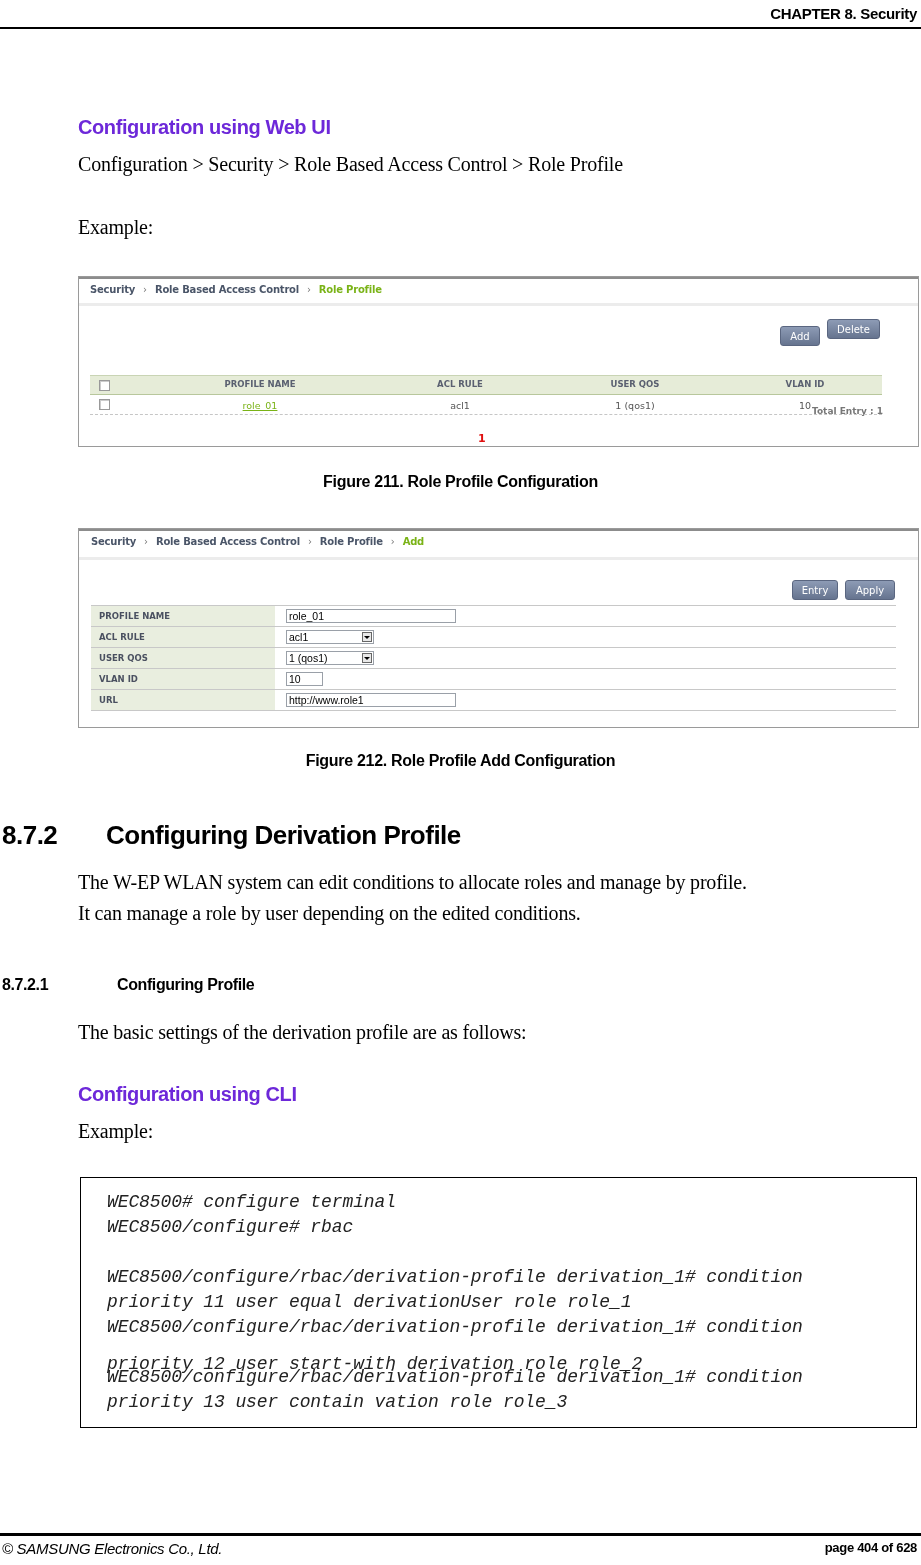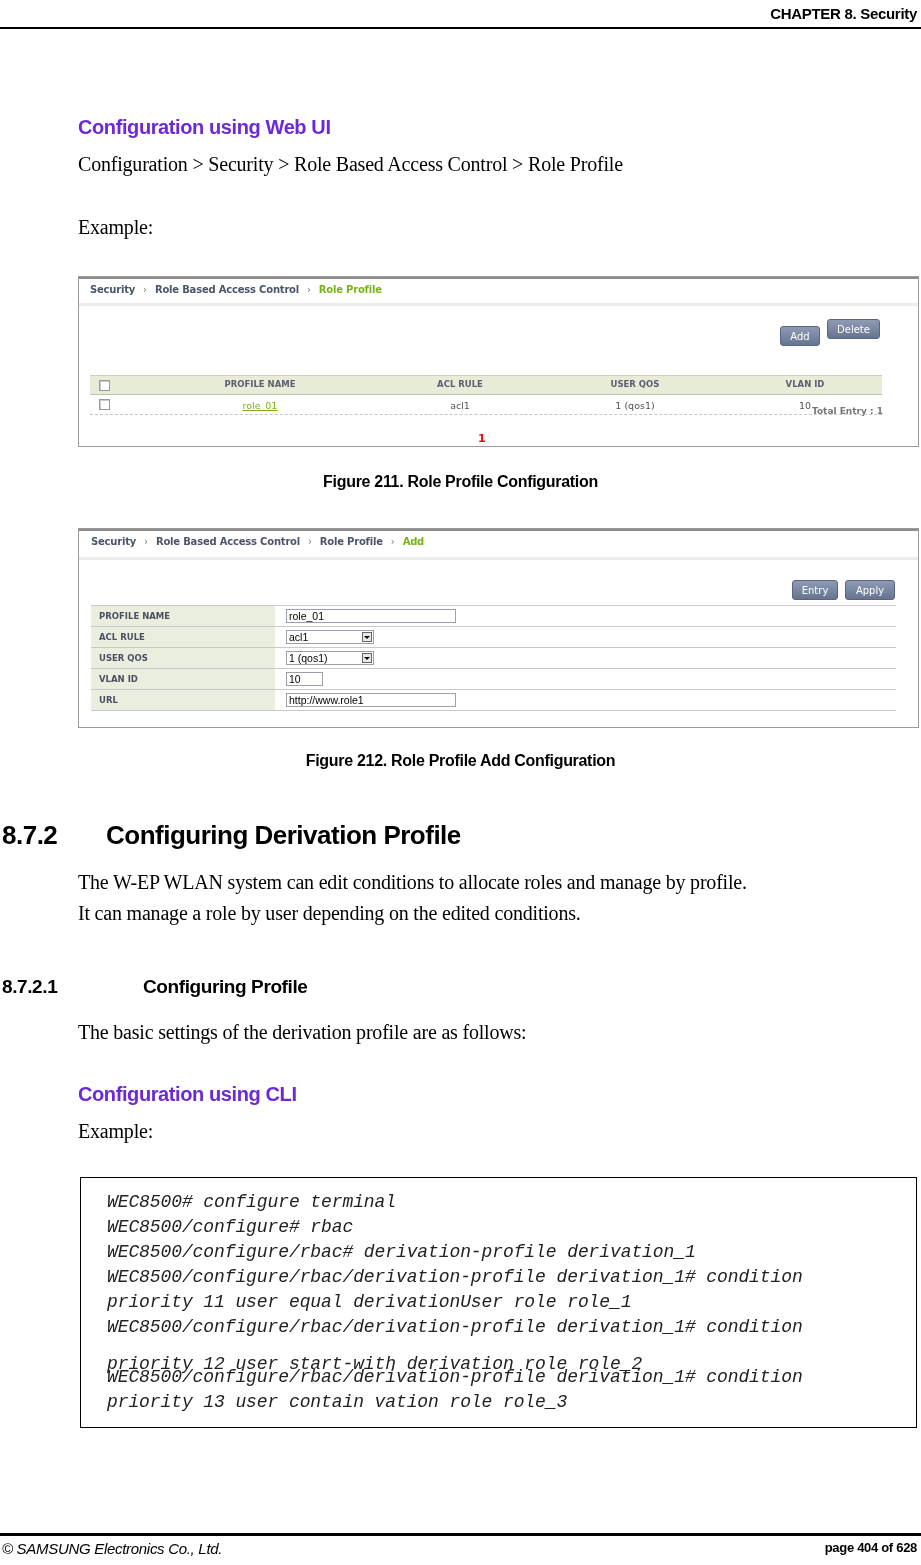--- a/index.html
+++ b/index.html
@@ -4,21 +4,21 @@
 <style>
   html, body { margin:0; padding:0; background:#fff; }
   body { width:921px; height:1565px; position:relative; overflow:hidden; font-family:"Liberation Serif", serif; color:#000; }
   .abs { position:absolute; }
   .hdr-title { right:4px; top:5px; font-family:"Liberation Sans", sans-serif; font-weight:bold; font-size:15px; letter-spacing:-0.3px; }
   .hdr-rule { left:0; top:27px; width:921px; height:1.5px; background:#000; }
   .h-blue { font-family:"Liberation Sans", sans-serif; font-weight:bold; color:#6d28d9; font-size:20px; letter-spacing:-0.4px; }
   .body-text { font-family:"Liberation Serif", serif; font-size:20px; letter-spacing:-0.2px; }
   .caption { font-family:"Liberation Sans", sans-serif; font-weight:bold; font-size:16px; letter-spacing:-0.3px; width:921px; text-align:center; left:0; }
   .h2 { font-family:"Liberation Sans", sans-serif; font-weight:bold; font-size:26px; letter-spacing:-0.5px; }
-  .h3 { font-family:"Liberation Sans", sans-serif; font-weight:bold; font-size:19px; letter-spacing:-0.4px; }
+  .h3 { font-family:"Liberation Sans", sans-serif; font-weight:bold; font-size:16px; letter-spacing:-0.4px; }
 
   
   .shot { border:1px solid #9a9a9a; background:#fff; font-family:"DejaVu Sans", sans-serif; }
   .shot .topbar { position:absolute; left:0; top:0; right:0; height:2px; background:#8c8c8c; }
   .crumb { position:absolute; left:11px; top:7px; font-size:10px; font-weight:bold; color:#4a5568; letter-spacing:-0.2px; white-space:nowrap; }
   .crumb .sep { color:#777; margin:0 8px; font-weight:normal; }
   .crumb .cur { color:#7ab317; }
   .crumb-line { position:absolute; left:0; right:0; height:3px; background:#ececec; }
   .btn { position:absolute; height:20px; border:1px solid #5a6680; border-radius:3px; background:linear-gradient(#8d9bb5,#66748f); color:#fff; font-size:10px; line-height:20px; text-align:center; box-sizing:border-box; }
   .total { position:absolute; font-size:9px; font-weight:bold; color:#777; }
@@ -124,30 +124,29 @@
   </div>
 </div>
 <div class="abs caption" style="top:752px;">Figure 212. Role Profile Add Configuration</div>
 
 <div class="abs h2" style="left:2px; top:820px;">8.7.2</div>
 <div class="abs h2" style="left:106px; top:820px;">Configuring Derivation Profile</div>
 <div class="abs body-text" style="left:78px; top:871px;">The W-EP WLAN system can edit conditions to allocate roles and manage by profile.</div>
 <div class="abs body-text" style="left:78px; top:902px;">It can manage a role by user depending on the edited conditions.</div>
 
 <div class="abs h3" style="left:2px; top:976px;">8.7.2.1</div>
-<div class="abs h3" style="left:117px; top:976px;margin-left:26px;">Configuring Profile</div>
+<div class="abs h3" style="left:117px; top:976px;">Configuring Profile</div>
 <div class="abs body-text" style="left:78px; top:1021px;">The basic settings of the derivation profile are as follows:</div>
 
 <div class="abs h-blue" style="left:78px; top:1083px;">Configuration using CLI</div>
 <div class="abs body-text" style="left:78px; top:1120px;">Example:</div>
 
 <div class="abs code-box">
   <div class="code-line" style="top:14px;">WEC8500# configure terminal</div>
   <div class="code-line" style="top:39px;">WEC8500/configure# rbac</div>
-  <div class="code-line" style="top:64px;">WEC8500/configure/rbac# derivation-profile derivation_1</div>
   <div class="code-line" style="top:89px;">WEC8500/configure/rbac/derivation-profile derivation_1# condition</div>
   <div class="code-line" style="top:114px;">priority 11 user equal derivationUser role role_1</div>
   <div class="code-line" style="top:139px;">WEC8500/configure/rbac/derivation-profile derivation_1# condition</div>
   <div class="code-line" style="top:176px;">priority 12 user start-with derivation role role_2</div>
   <div class="code-line" style="top:189px;">WEC8500/configure/rbac/derivation-profile derivation_1# condition</div>
   <div class="code-line" style="top:214px;">priority 13 user contain vation role role_3</div>
 </div>
 
 <div class="abs ftr-rule"></div>
 <div class="abs ftr-left">© SAMSUNG Electronics Co., Ltd.</div>

